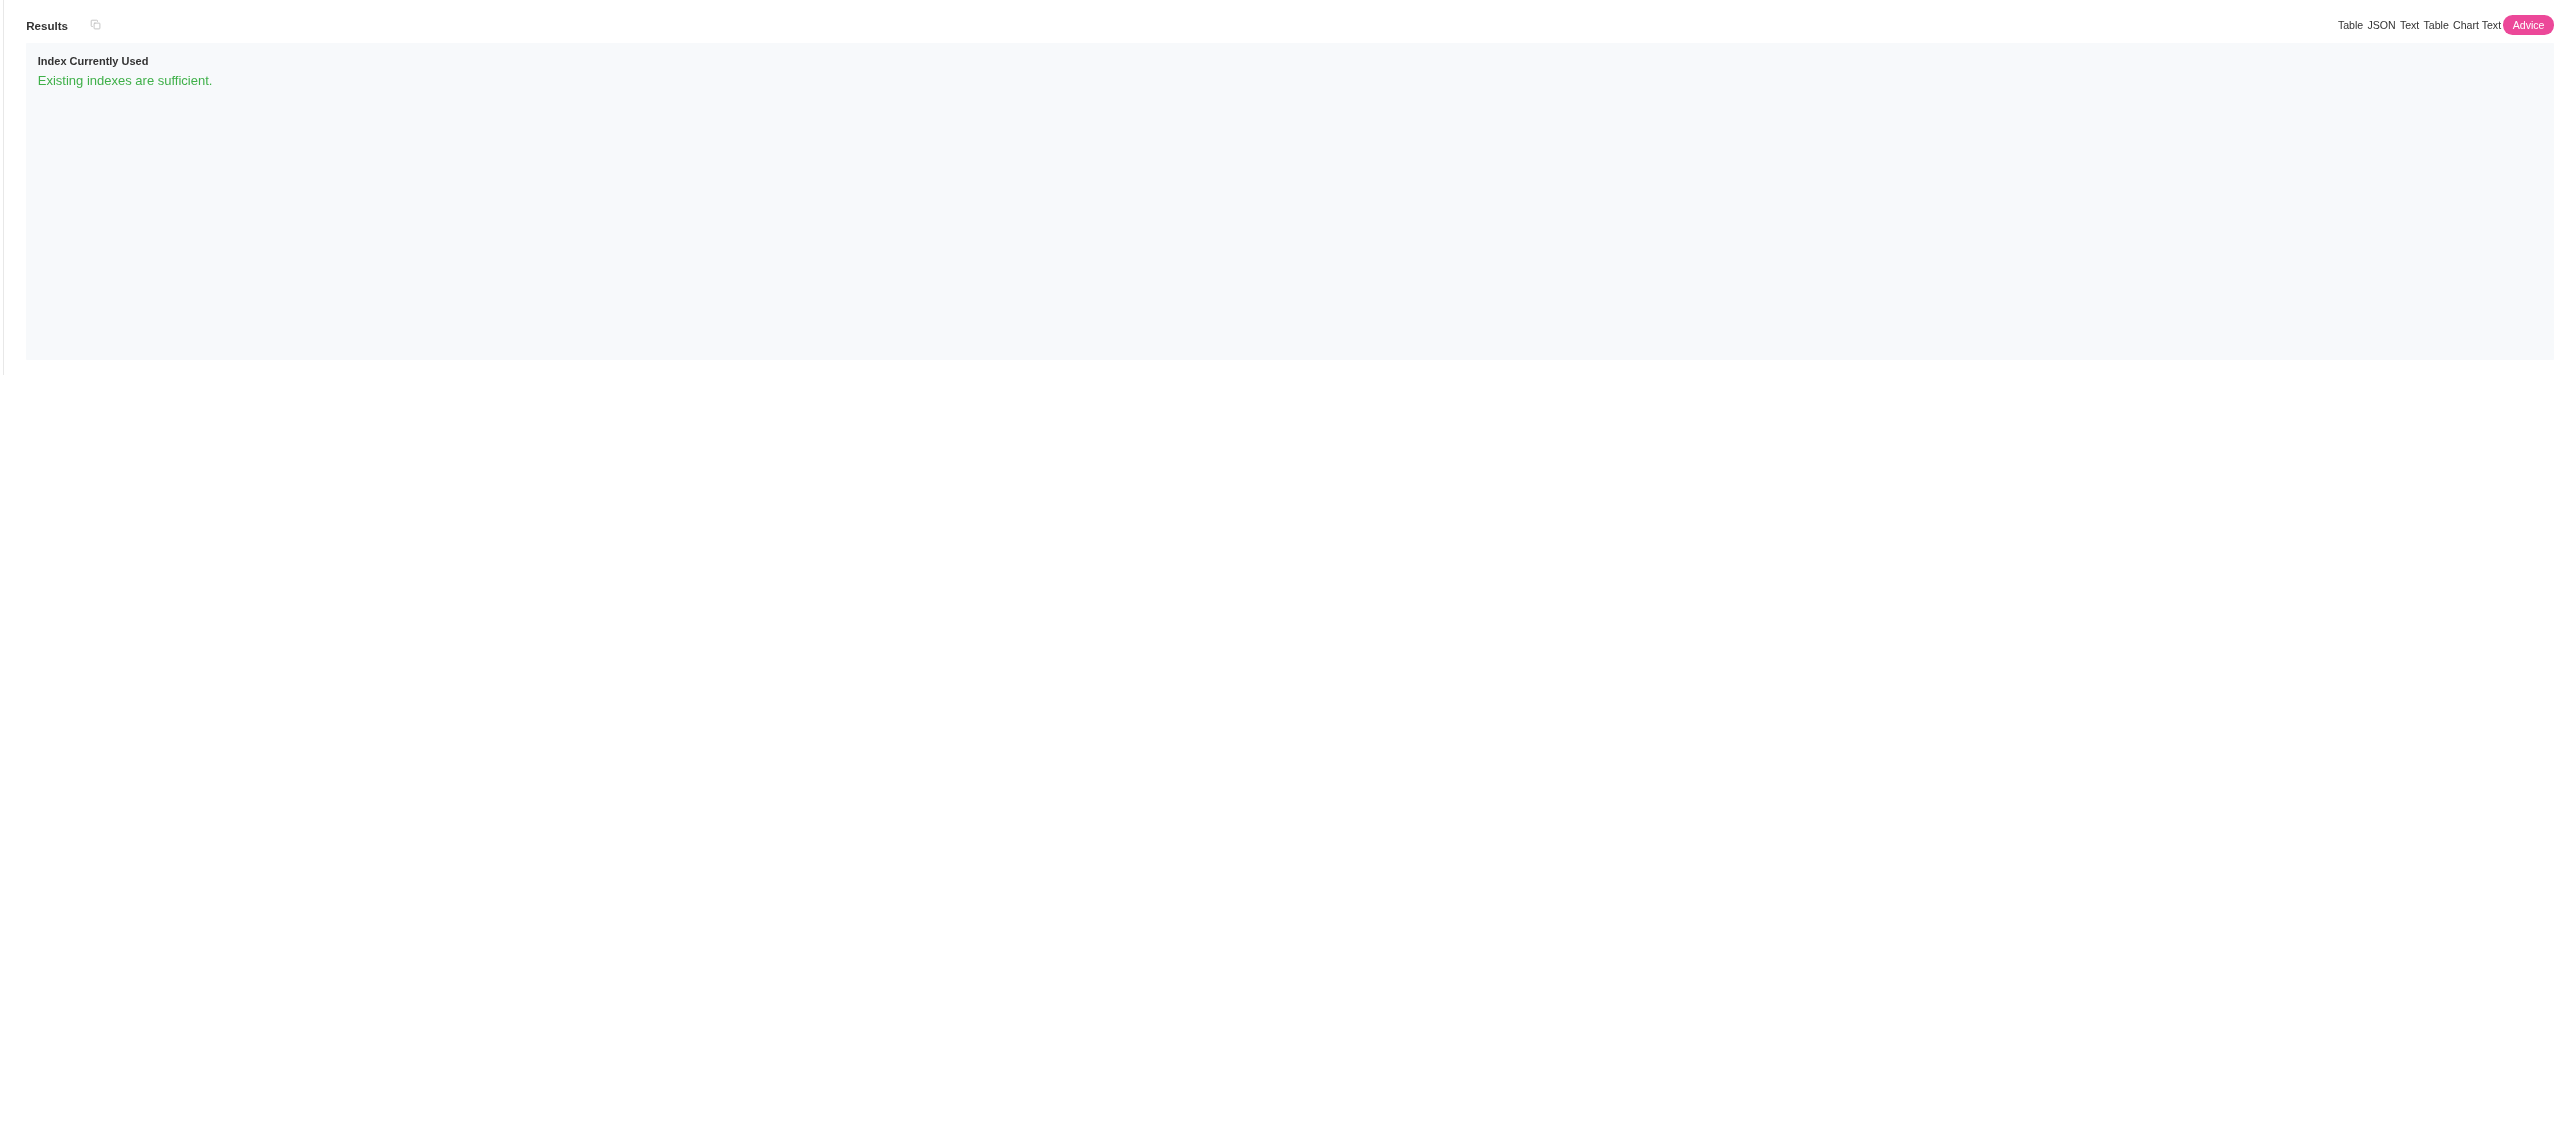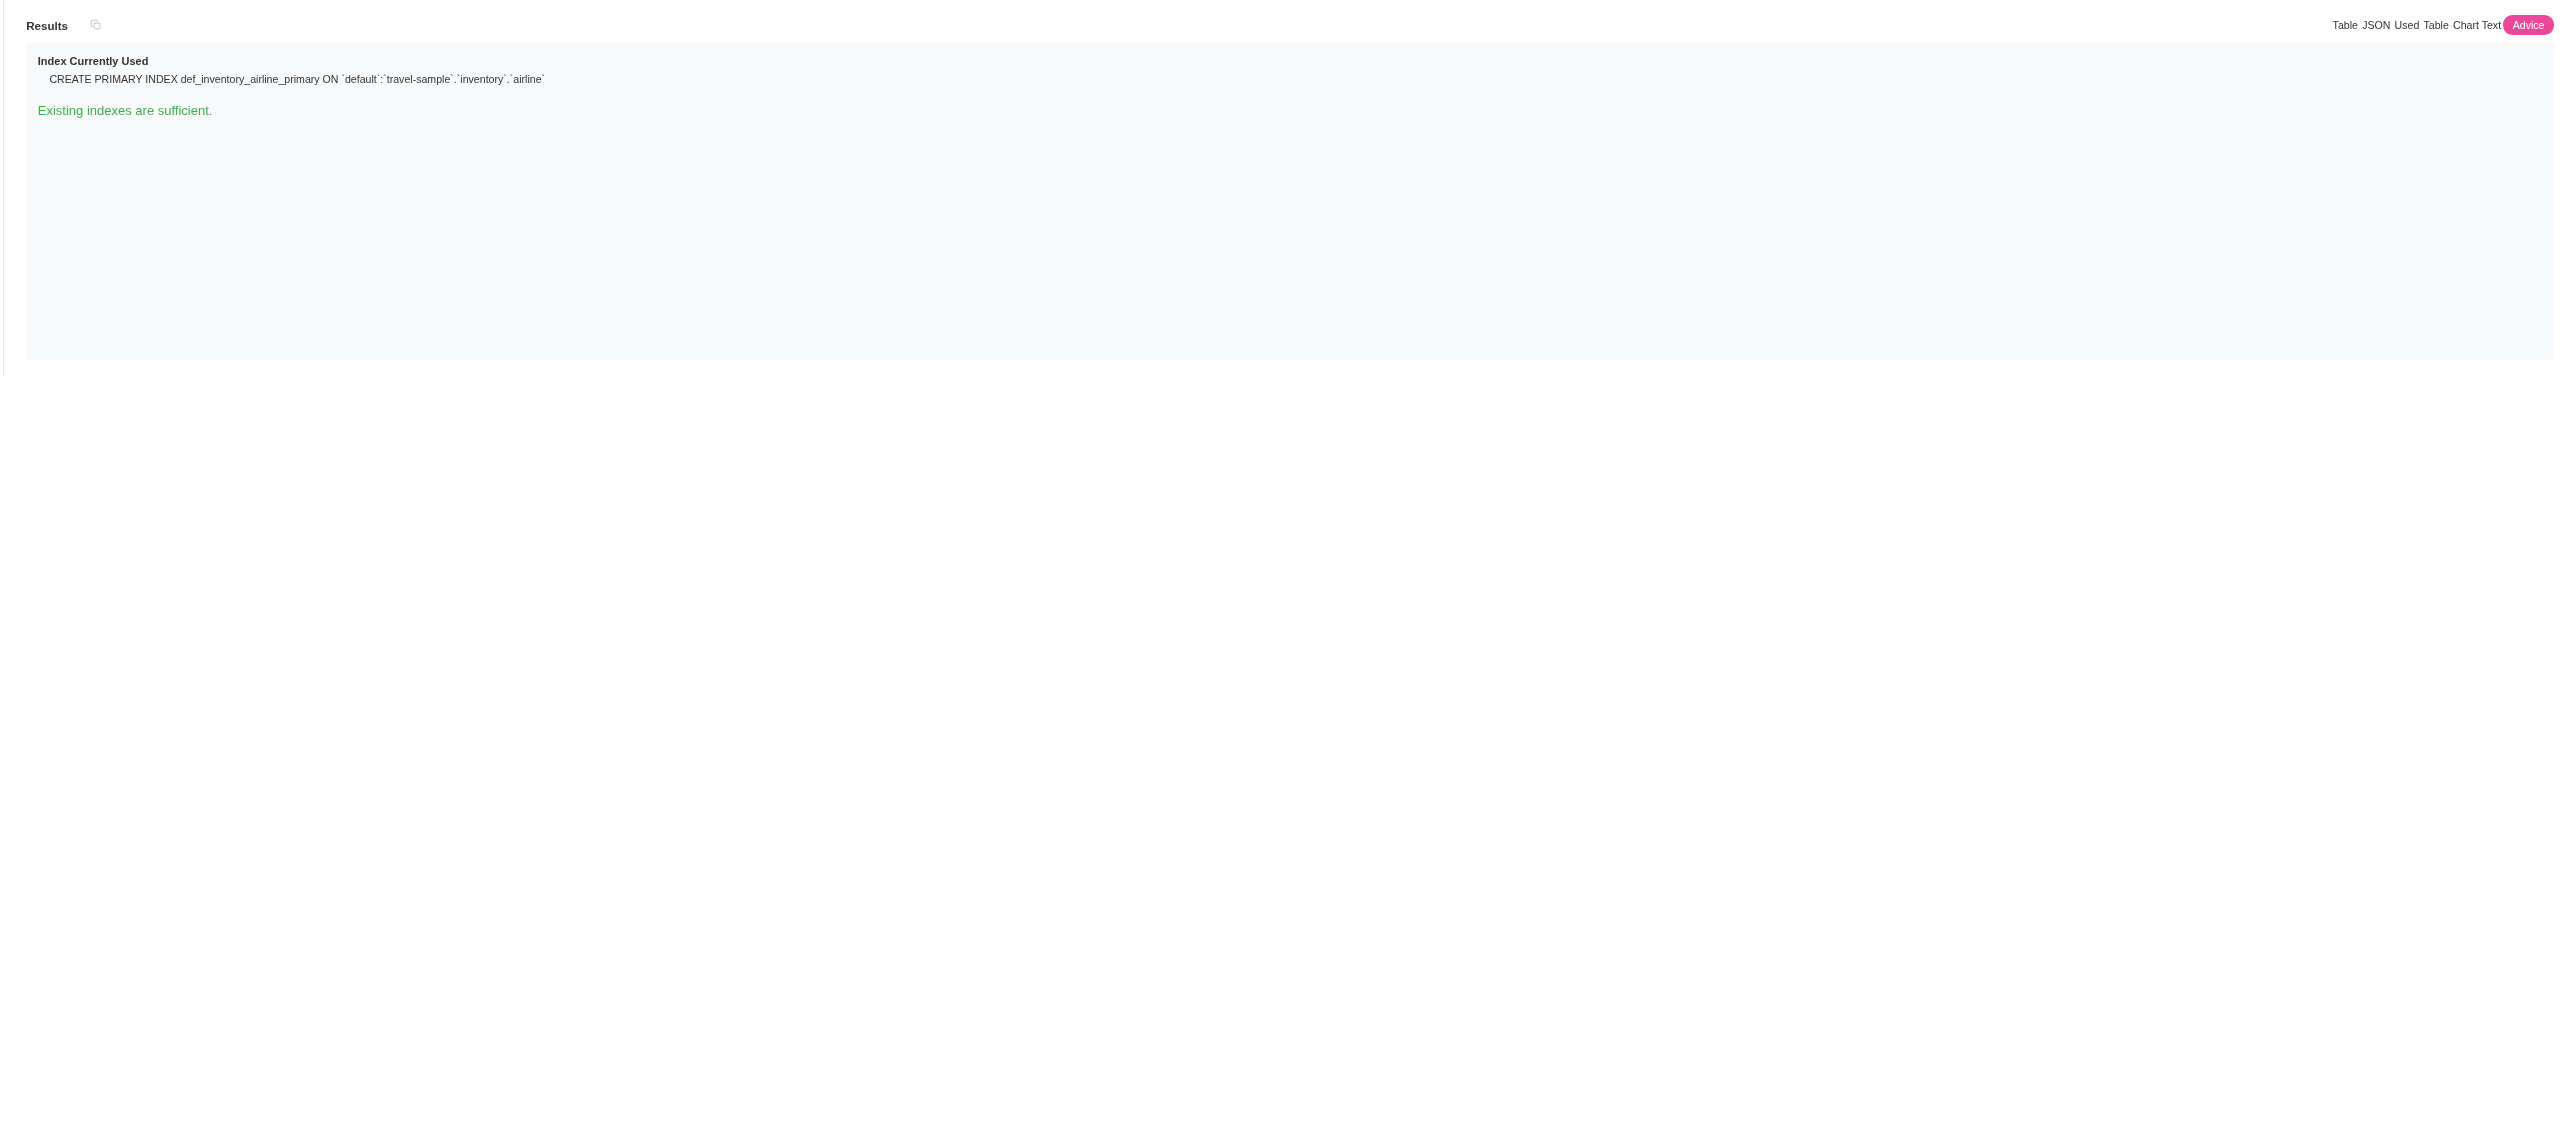--- a/index.html
+++ b/index.html
@@ -93,26 +93,25 @@
       <span class="copy-icon">
         <svg viewBox="0 0 24 24" fill="none" stroke="currentColor" stroke-width="1.8" stroke-linecap="round" stroke-linejoin="round">
           <rect x="8.5" y="8.5" width="12" height="12" rx="1.5"></rect>
           <path d="M5 15.5 H4 a1.5 1.5 0 0 1 -1.5 -1.5 V4 A1.5 1.5 0 0 1 4 2.5 h10 a1.5 1.5 0 0 1 1.5 1.5 v1"></path>
         </svg>
       </span>
     </div>
     <div class="tabs">
       <span class="tab">Table</span>
       <span class="tab">JSON</span>
-      <span class="tab">Used</span>
+      <span class="tab">Text</span>
       <span class="tab">Table</span>
       <span class="tab">Chart Text</span>
       <span class="tab active">Advice</span>
     </div>
   </div>
 
   <div class="content-panel">
     <div class="section-heading">Index Currently Used</div>
-    <div class="index-statement">CREATE PRIMARY INDEX def_inventory_airline_primary ON `default`:`travel-sample`.`inventory`.`airline`</div>
     <div class="sufficient-msg">Existing indexes are sufficient.</div>
   </div>
 </div>
 
 
 </body></html>

